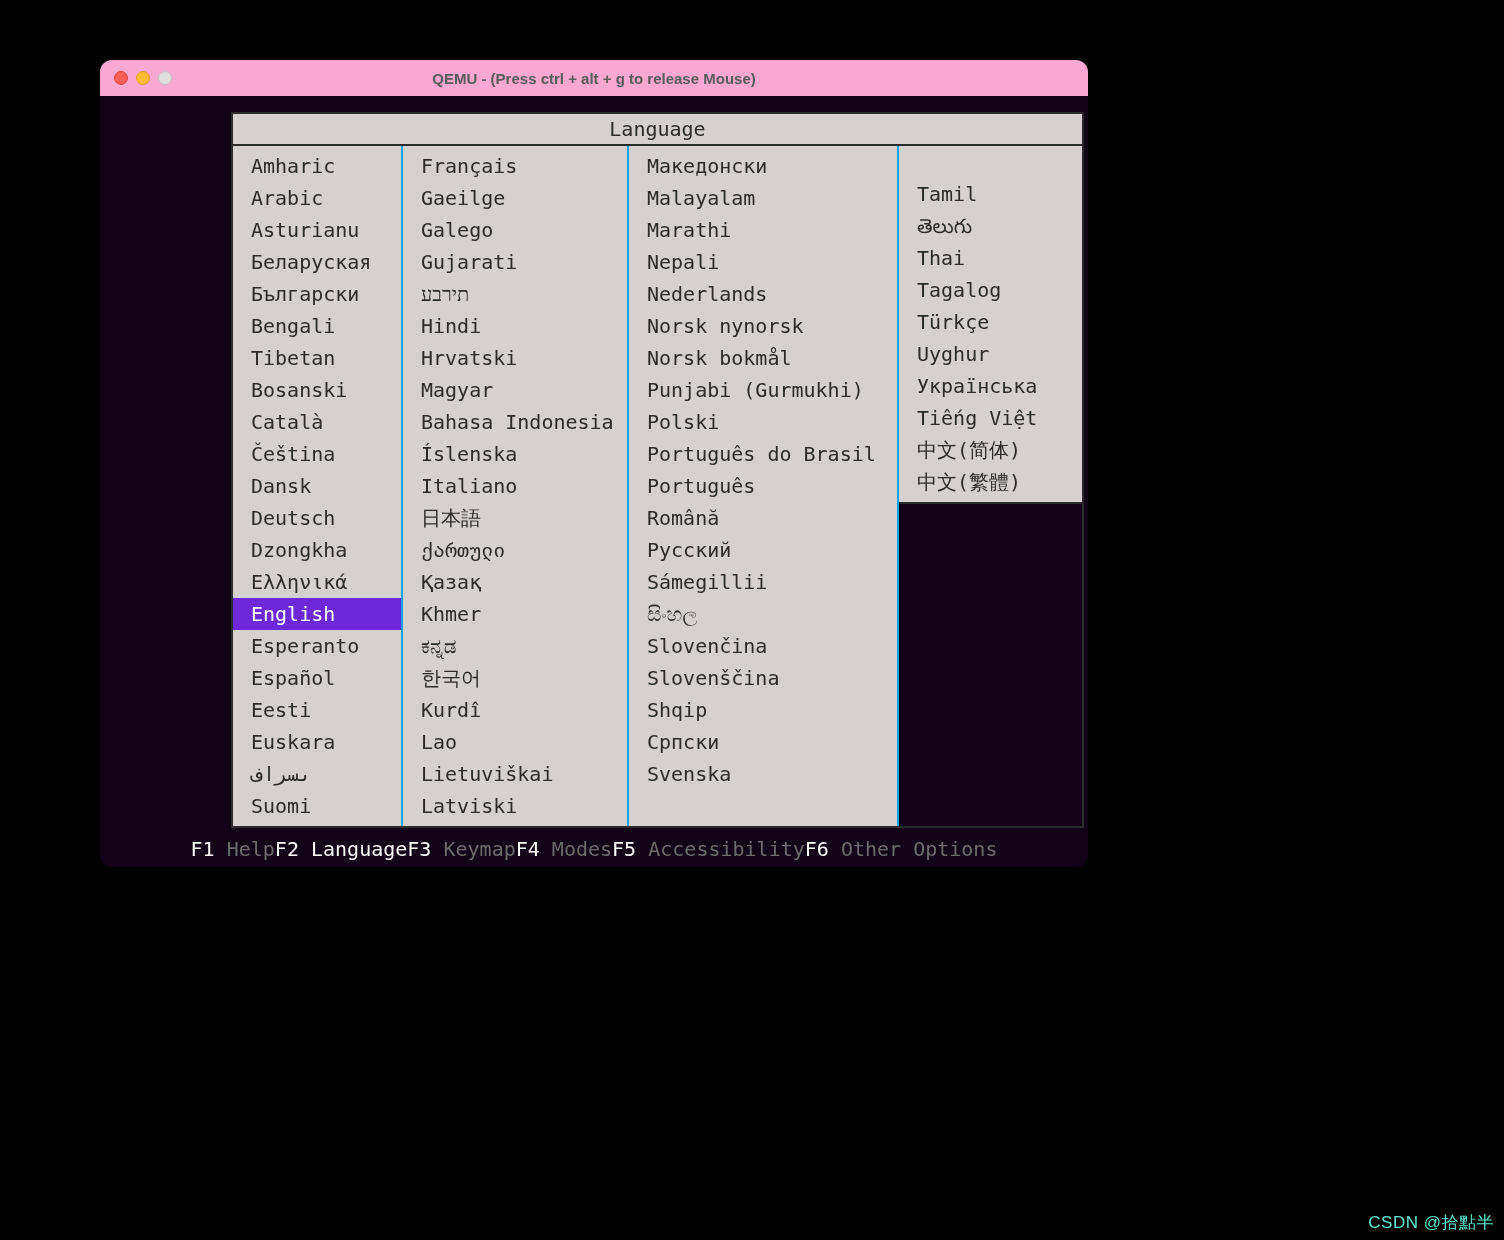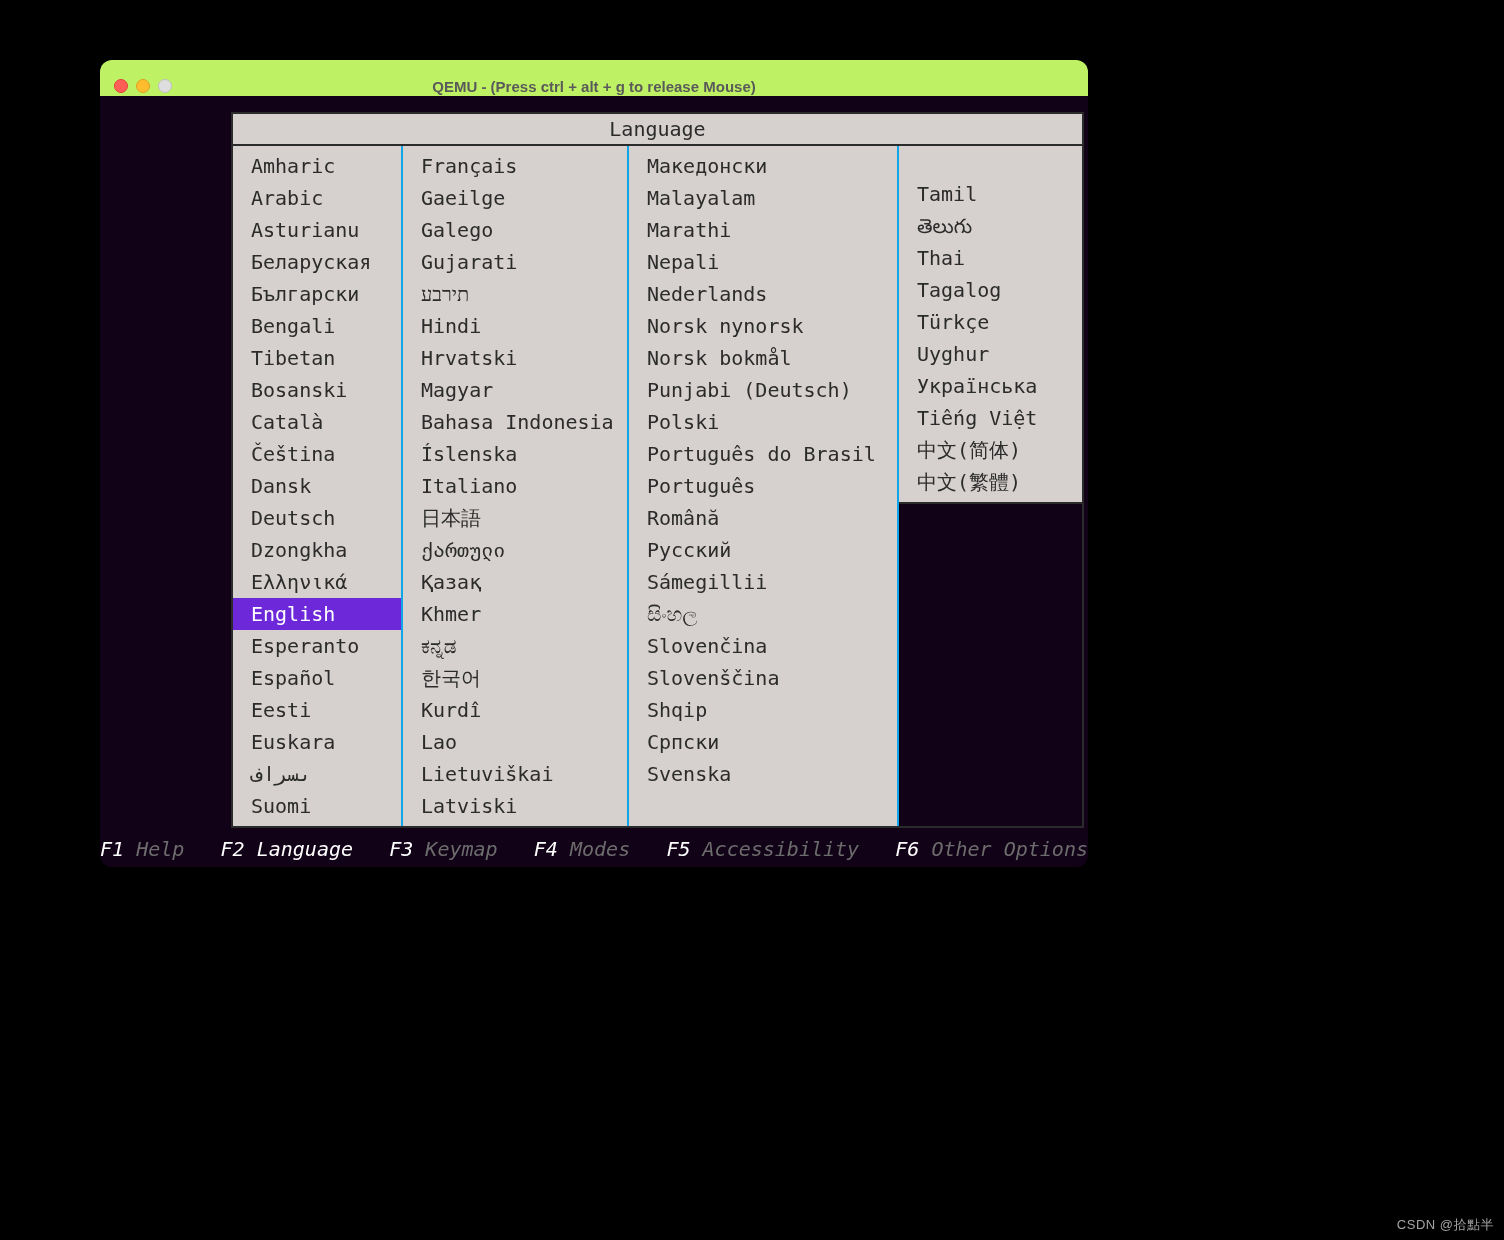--- a/index.html
+++ b/index.html
@@ -16,22 +16,22 @@
     left: 100px;
     top: 60px;
     width: 988px;
     height: 807px;
     background: #110217;
     border-radius: 12px;
     box-shadow: 0 10px 40px rgba(0,0,0,0.6);
     overflow: hidden;
   }
   .titlebar {
-    height: 52px;
-    background: #bef264;
+    height: 36px;
+    background: #f9a8d4;
     display: flex;
     align-items: center;
     position: relative;
   }
   .traffic {
     display: flex;
     gap: 8px;
     padding-left: 14px;
   }
   .dot {
@@ -107,37 +107,36 @@
     background: #6d28d9;
     color: #ffffff;
   }
 
   .fkeys {
     position: absolute;
     left: 0;
     right: 0;
     bottom: 6px;
     display: flex;
-    justify-content: space-between;
+    justify-content: center;
     font-size: 20px;
-    font-style: italic;
   }
   .fkey {
     white-space: nowrap;
   }
   .fkey .k { color: #ffffff; }
   .fkey .l { color: #6c6c6c; }
   .fkey.active .l { color: #ffffff; }
 
   .watermark {
     position: absolute;
     right: 10px;
     bottom: 6px;
-    font-size: 13px;
-    color: #a3a3a3;
+    font-size: 17px;
+    color: #5eead4;
     font-family: sans-serif;
     letter-spacing: 0.5px;
     margin-top: 40px;
   }
 </style>
 </head>
 <body>
 
 <div class="window">
   <div class="titlebar">
@@ -202,21 +201,21 @@
             <div class="lang-item">Latviski</div>
           </div>
           <div class="lang-col c2">
             <div class="lang-item">Македонски</div>
             <div class="lang-item">Malayalam</div>
             <div class="lang-item">Marathi</div>
             <div class="lang-item">Nepali</div>
             <div class="lang-item">Nederlands</div>
             <div class="lang-item">Norsk nynorsk</div>
             <div class="lang-item">Norsk bokmål</div>
-            <div class="lang-item">Punjabi (Deutsch)</div>
+            <div class="lang-item">Punjabi (Gurmukhi)</div>
             <div class="lang-item">Polski</div>
             <div class="lang-item">Português do Brasil</div>
             <div class="lang-item">Português</div>
             <div class="lang-item">Română</div>
             <div class="lang-item">Русский</div>
             <div class="lang-item">Sámegillii</div>
             <div class="lang-item">සිංහල</div>
             <div class="lang-item">Slovenčina</div>
             <div class="lang-item">Slovenščina</div>
             <div class="lang-item">Shqip</div>

